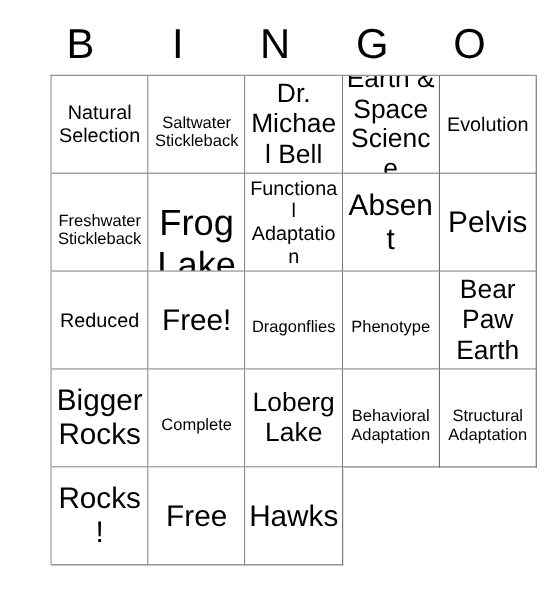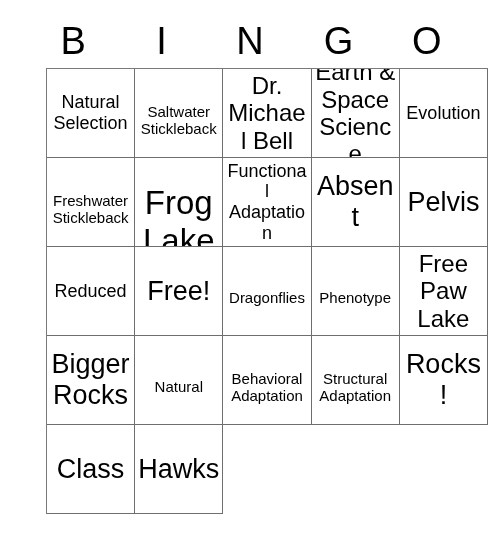--- a/index.html
+++ b/index.html
@@ -139,39 +139,42 @@
         <span class="txt fs-xl">Free!</span>
       </div>
     <div class="cell">
         <span class="txt fs-sm">Dragonflies</span>
       </div>
     <div class="cell">
         <span class="txt fs-sm">Phenotype</span>
       </div>
 
     <div class="cell">
-        <span class="txt fs-lg">Free Paw Lake</span>
+        <span class="txt fs-lg">Bear Paw Earth</span>
       </div>
     <div class="cell">
         <span class="txt fs-xl">Bigger Rocks</span>
       </div>
     <div class="cell">
-        <span class="txt fs-sm">Natural</span>
+        <span class="txt fs-sm">Complete</span>
+      </div>
+    <div class="cell">
+        <span class="txt fs-lg">Loberg Lake</span>
       </div>
 
     <div class="cell">
         <span class="txt fs-sm">Behavioral Adaptation</span>
       </div>
     <div class="cell">
         <span class="txt fs-sm">Structural Adaptation</span>
       </div>
     <div class="cell">
         <span class="txt fs-xl">Rocks!</span>
       </div>
     <div class="cell">
-        <span class="txt fs-xl">Class</span>
+        <span class="txt fs-xl">Free</span>
       </div>
     <div class="cell">
         <span class="txt fs-xl">Hawks</span>
       </div>
 
   </div>
 </div>
 
 </body></html>

